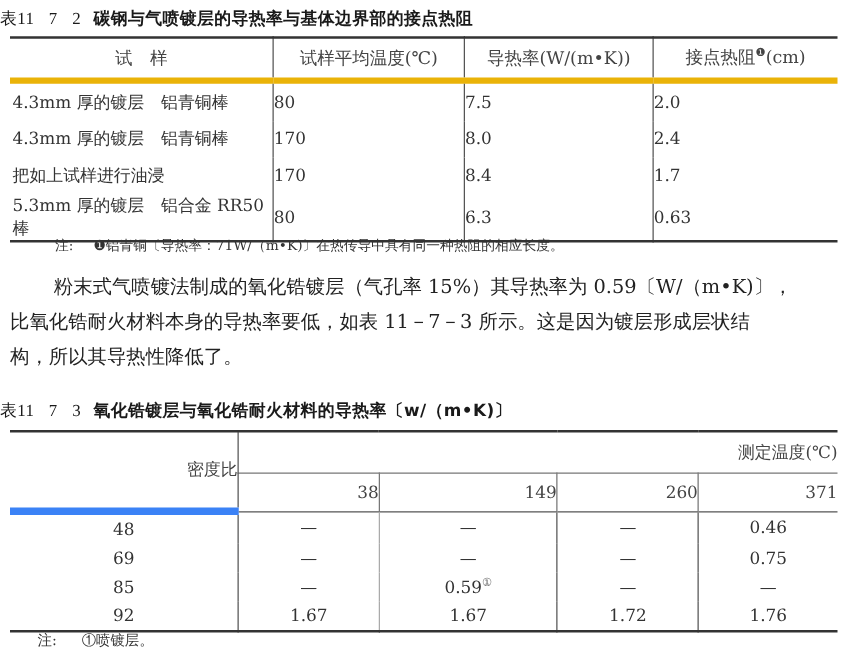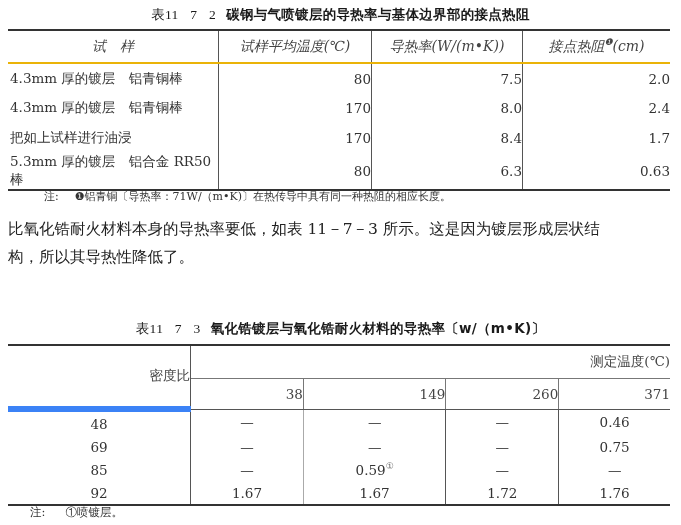--- a/index.html
+++ b/index.html
@@ -2,32 +2,32 @@
 <html><head>
 <meta charset="utf-8">
 <style>
   html, body { margin: 0; padding: 0; background: #ffffff; }
   body {
     width: 681px; height: 525px; position: relative; overflow: hidden;
     font-family: "DejaVu Serif", "Liberation Serif", serif;
     color: #222;
   }
   .caption {
-    position: absolute; left: 0; width: 681px; text-align: center;
+    position: absolute; left: 0; width: 681px; 
     font-family: "DejaVu Sans", "Liberation Sans", sans-serif;
     font-weight: bold; font-size: 13.5px; color: #1a1a1a; letter-spacing: 0.3px;
   }
   .caption .num { font-family: "Liberation Serif", serif; font-weight: normal; margin-right: 10px; word-spacing: 8px; }
   table { border-collapse: collapse; position: absolute; }
   td, th { font-weight: normal; padding: 0; }
 
   
   #t1 { left: 8px; top: 29px; width: 662px; border-top: 2px solid #333; border-bottom: 2px solid #333; }
-  #t1 th { height: 31px; font-size: 14px; color: #444; border-bottom: 2px solid #eab308; text-align: center; font-style: italic; }
-  #t1 td { height: 29.5px; font-size: 13.5px; color: #333; text-align: right; }
+  #t1 th { height: 31px; font-size: 14px; color: #444; border-bottom: 5px solid #eab308; text-align: center; }
+  #t1 td { height: 29.5px; font-size: 13.5px; color: #333; text-align: left; }
   #t1 td.c0 { text-align: left; padding-left: 2px; }
   #t1 th + th, #t1 td + td { border-left: 1px solid #555; }
   #t1 .w0 { width: 210px; }
   #t1 .w1 { width: 152px; }
   #t1 .w2 { width: 150px; }
   #t1 sup { font-size: 9px; }
 
   .note1 { position: absolute; left: 44px; top: 189px; font-size: 11px; color: #333; }
   .note1 .lbl { margin-right: 16px; }
   .para { position: absolute; left: 8px; width: 664px; font-size: 15.5px; color: #222; line-height: 28px; }
@@ -89,20 +89,21 @@
     <td>0.63</td>
   </tr>
 </tbody>
   </table>
 
 <div class="note1">
   <span class="lbl">注:</span><span>❶铝青铜〔导热率：71W/（m•K)〕在热传导中具有同一种热阻的相应长度。</span>
 </div>
 
 <div class="para" style="top:215px;">
+  <div class="indent">粉末式气喷镀法制成的氧化锆镀层（气孔率 15%）其导热率为 0.59〔W/（m•K)〕，</div>
   <div>比氧化锆耐火材料本身的导热率要低，如表 11－7－3 所示。这是因为镀层形成层状结</div>
   <div>构，所以其导热性降低了。</div>
 </div>
 
 <div class="caption" style="top:320px;">
   <span class="num">表11  7  3</span><span>氧化锆镀层与氧化锆耐火材料的导热率〔w/（m•K)〕</span>
 </div>
 
 <table id="t2">
   <tbody>

